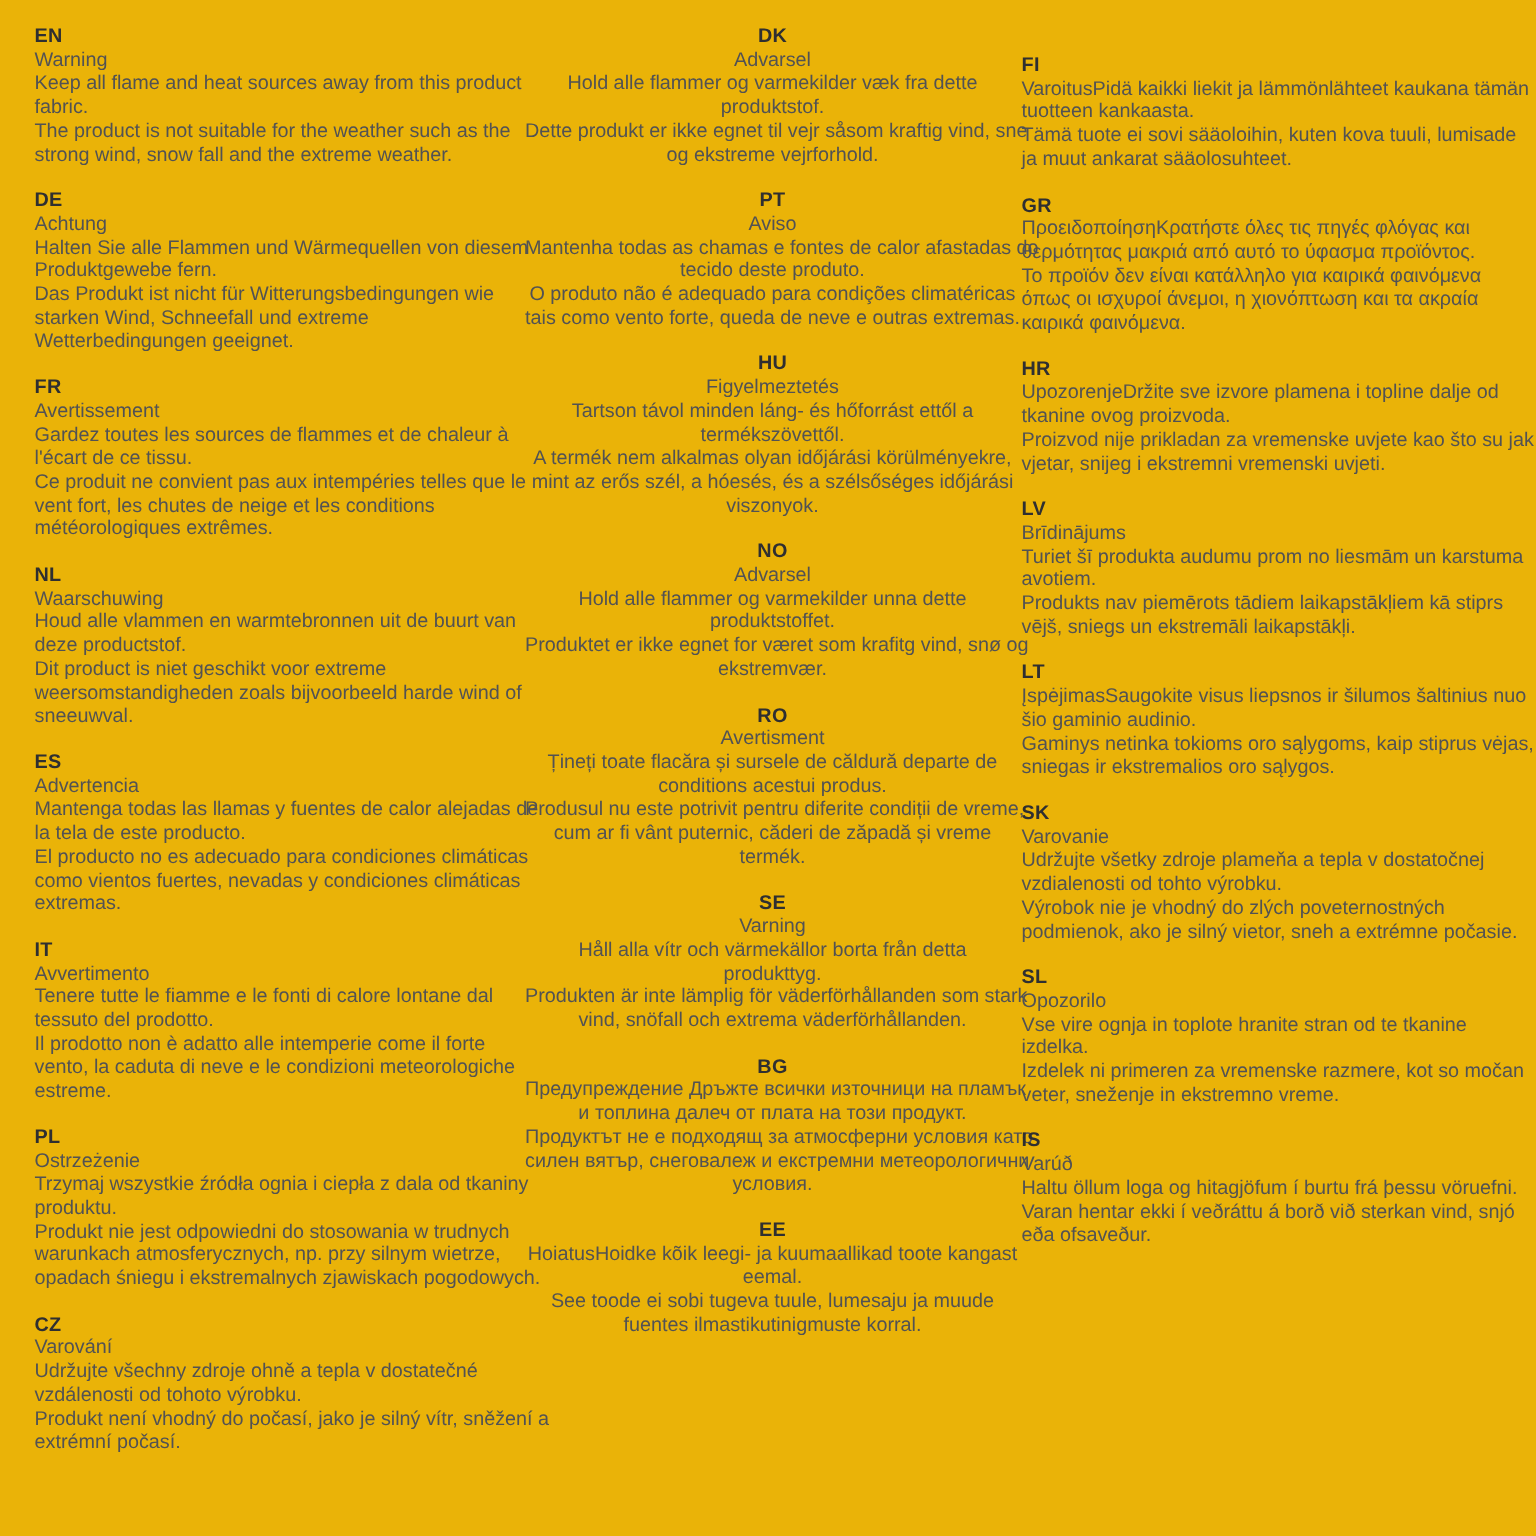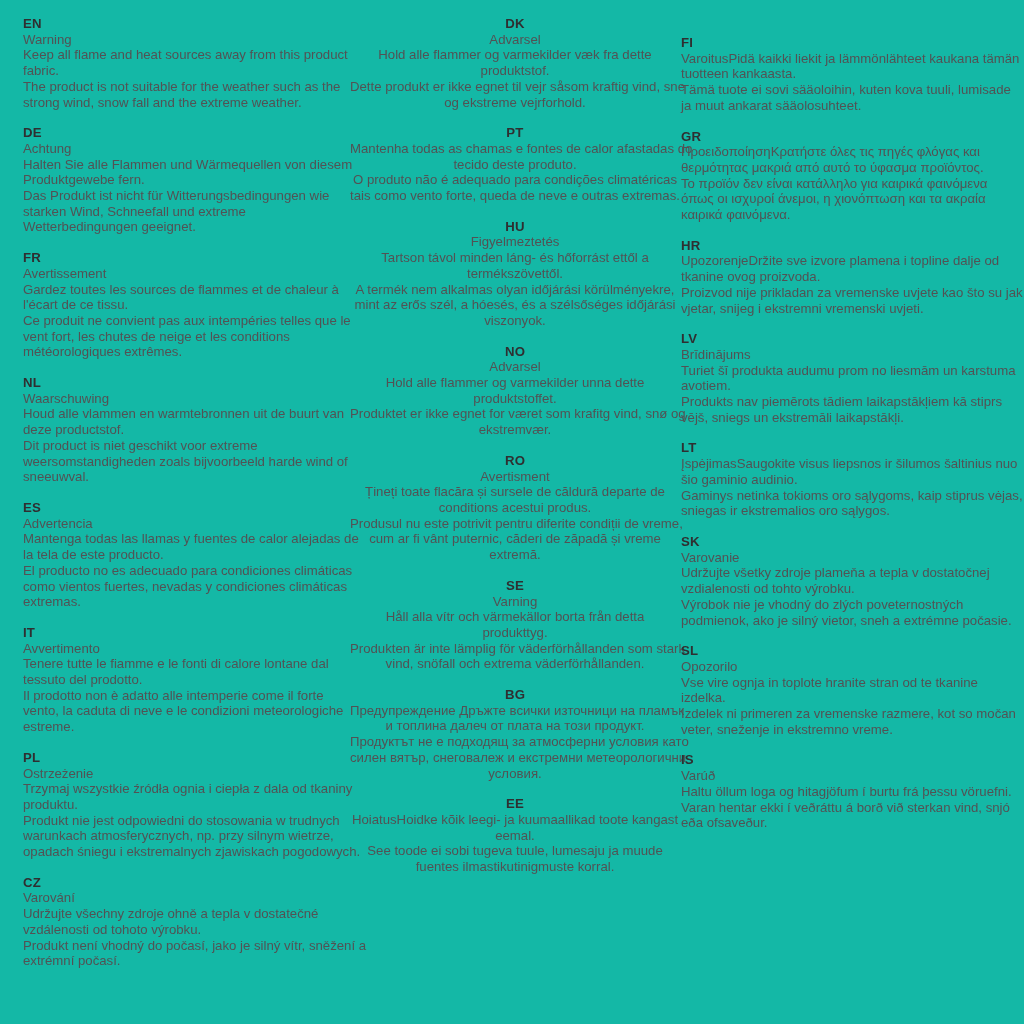--- a/index.html
+++ b/index.html
@@ -12,21 +12,21 @@
     height: 1024px;
     position: relative;
     overflow: hidden;
     font-family: "Liberation Sans", "DejaVu Sans", sans-serif;
   }
   .page {
     position: absolute;
     top: 0; left: 0;
     width: 1024px;
     height: 1024px;
-    background: #14b8a6;
+    background: #eab308;
   }
   .column {
     position: absolute;
     top: 16px;
     width: 330px;
   }
   .col-0 { left: 23px; }
   .col-1 { left: 350px; text-align: center; }
   .col-2 { left: 681px; margin-top: 19px; }
   .section {
@@ -127,20 +127,21 @@
       <div class="section">
         <div class="lang-code">DK</div>
         <div class="text-line">Advarsel</div>
         <div class="text-line">Hold alle flammer og varmekilder væk fra dette</div>
         <div class="text-line">produktstof.</div>
         <div class="text-line">Dette produkt er ikke egnet til vejr såsom kraftig vind, sne</div>
         <div class="text-line">og ekstreme vejrforhold.</div>
       </div>
       <div class="section">
         <div class="lang-code">PT</div>
+        <div class="text-line">Aviso</div>
         <div class="text-line">Mantenha todas as chamas e fontes de calor afastadas do</div>
         <div class="text-line">tecido deste produto.</div>
         <div class="text-line">O produto não é adequado para condições climatéricas</div>
         <div class="text-line">tais como vento forte, queda de neve e outras extremas.</div>
       </div>
       <div class="section">
         <div class="lang-code">HU</div>
         <div class="text-line">Figyelmeztetés</div>
         <div class="text-line">Tartson távol minden láng- és hőforrást ettől a</div>
         <div class="text-line">termékszövettől.</div>
@@ -156,21 +157,21 @@
         <div class="text-line">Produktet er ikke egnet for været som krafitg vind, snø og</div>
         <div class="text-line">ekstremvær.</div>
       </div>
       <div class="section">
         <div class="lang-code">RO</div>
         <div class="text-line">Avertisment</div>
         <div class="text-line">Țineți toate flacăra și sursele de căldură departe de</div>
         <div class="text-line">conditions acestui produs.</div>
         <div class="text-line">Produsul nu este potrivit pentru diferite condiții de vreme,</div>
         <div class="text-line">cum ar fi vânt puternic, căderi de zăpadă și vreme</div>
-        <div class="text-line">extremă.</div>
+        <div class="text-line">termék.</div>
       </div>
       <div class="section">
         <div class="lang-code">SE</div>
         <div class="text-line">Varning</div>
         <div class="text-line">Håll alla vítr och värmekällor borta från detta</div>
         <div class="text-line">produkttyg.</div>
         <div class="text-line">Produkten är inte lämplig för väderförhållanden som stark</div>
         <div class="text-line">vind, snöfall och extrema väderförhållanden.</div>
       </div>
       <div class="section">

